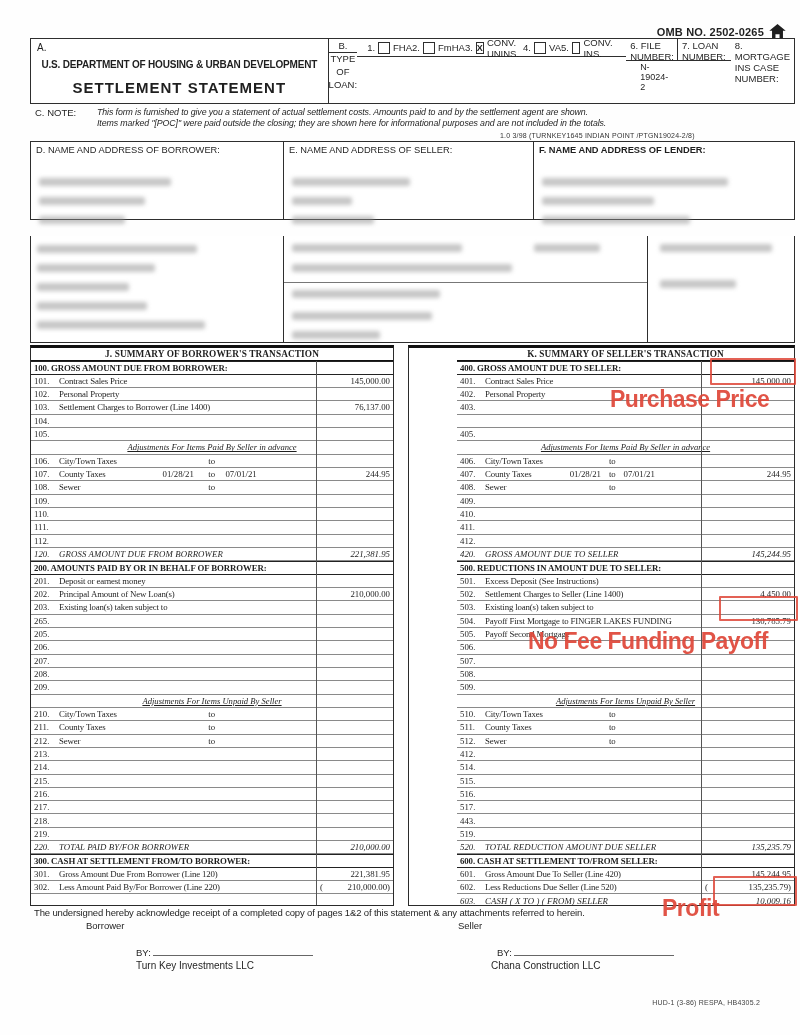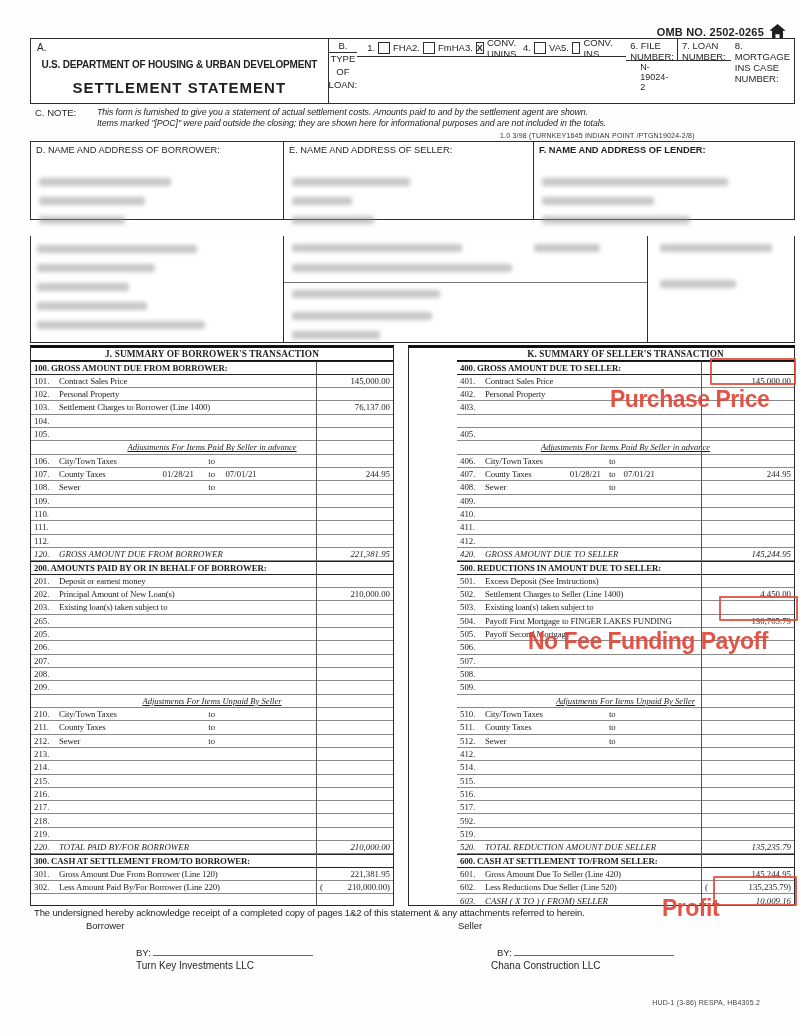--- a/index.html
+++ b/index.html
@@ -835,21 +835,21 @@
           <div class="cl">
             <span class="num">517.</span>
             <span class="lbl"></span>
           </div>
           <div class="ca">
             <span class="amt"></span>
           </div>
         </div>
         <div class="trow item">
           <div class="cl">
-            <span class="num">592.</span>
+            <span class="num">443.</span>
             <span class="lbl"></span>
           </div>
           <div class="ca">
             <span class="amt"></span>
           </div>
         </div>
         <div class="trow item">
           <div class="cl">
             <span class="num">519.</span>
             <span class="lbl"></span>

